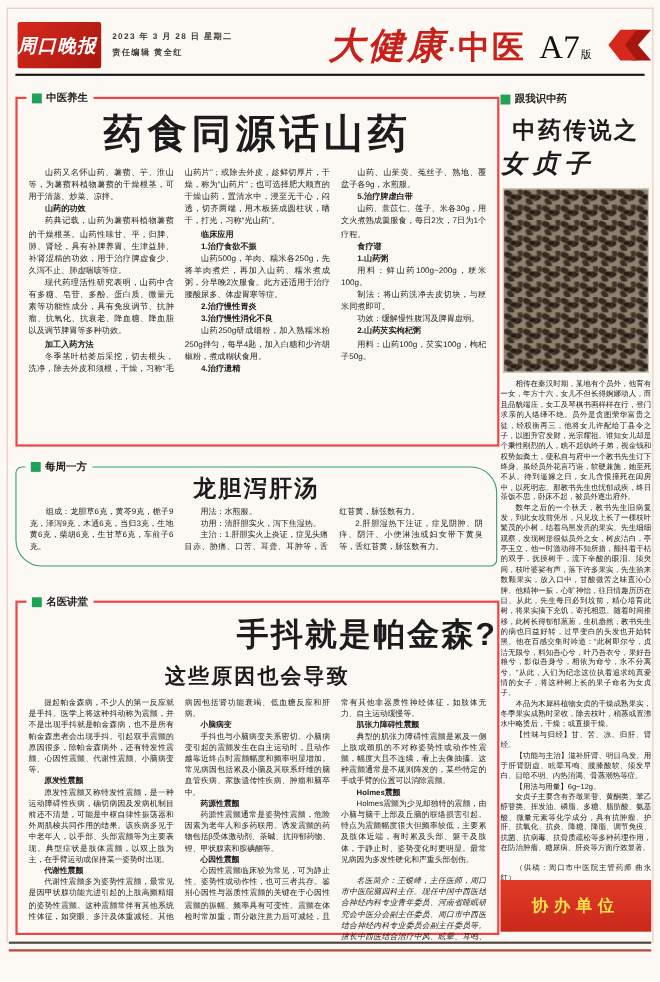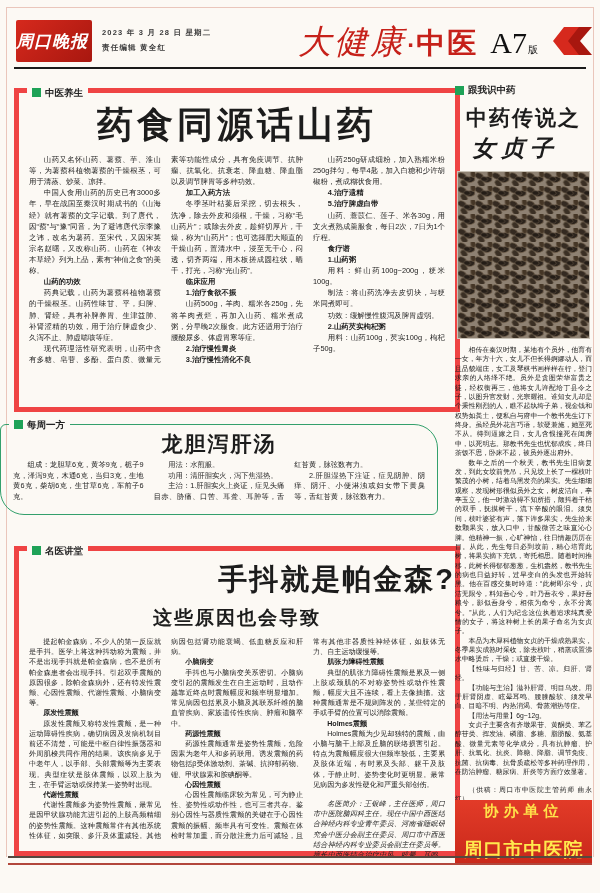--- a/index.html
+++ b/index.html
@@ -11,66 +11,66 @@
 
   
   .header{position:absolute;left:14px;top:18px;width:572px;height:48px;}
   .logo{position:absolute;left:2px;top:2px;width:76px;height:42px;border-radius:2px;
         background:linear-gradient(135deg,#d6291d,#a8170f);color:#fff;display:flex;align-items:center;
         justify-content:flex-start;font-family:"Liberation Serif",serif;font-weight:900;font-style:italic;
         font-size:17px;letter-spacing:1px;}
   .dates{position:absolute;left:88px;top:7px;font-size:7.5px;font-weight:bold;color:#3a3a3a;
         letter-spacing:1.2px;line-height:15px;}
   .sect{position:absolute;right:48px;top:2px;display:flex;align-items:baseline;white-space:nowrap;}
-  .callig{font-family:"Liberation Serif",serif;font-style:italic;font-weight:400;font-size:33px;
+  .callig{font-family:"Liberation Serif",serif;font-style:italic;font-weight:700;font-size:33px;
         color:#c6211a;letter-spacing:3px;}
   .sdot{font-size:24px;color:#c6211a;font-weight:900;margin:0 1px;}
   .secname{font-size:29px;font-weight:900;color:#c6211a;letter-spacing:2px;text-align:right;}
   .pageno{font-family:"Liberation Serif",serif;font-size:30px;color:#111;margin-left:12px;}
   .pagesuffix{font-size:10px;margin-left:1px;font-family:"Liberation Sans",sans-serif;}
   .chev{position:absolute;right:-6px;top:8px;}
   .hrule{position:absolute;left:14px;right:14px;top:67px;height:2px;background:#1a1a1a;}
 
   
-  .box{position:absolute;border:5px solid #ef4444;background:transparent;}
+  .box{position:absolute;border:2px solid #ef4444;background:transparent;}
   .tag{position:absolute;top:-7px;left:8px;background:#fcf9f4;padding:0 5px;font-size:9.5px;
        font-weight:bold;color:#222;display:flex;align-items:center;gap:4px;line-height:13px;}
   .tag .sq{width:9px;height:9px;background:#1ea257;display:inline-block;}
 
   #article1{left:14px;top:88px;width:436px;height:314px;}
   #article1 h1{margin:8px 0 2px;text-align:center;font-family:"Liberation Serif",serif;
        font-size:36px;font-weight:900;letter-spacing:4px;}
   .cols{column-count:3;column-gap:10px;text-align:justify;overflow:hidden;}
   #article1 .cols{margin:4px 10px 0;font-size:7.4px;line-height:1.5;height:242px;}
   .cols p{margin:0;text-indent:2em;}
   .cols p.subhead,.cols p.num{font-weight:bold;}
   .cols p.intro{font-style:italic;font-family:"Liberation Serif",serif;margin-top:9px;}
 
-  #article2{left:0;top:424px;width:436px;height:89px;border:1.5px solid #33a06c;
+  #article2{left:14px;top:424px;width:436px;height:89px;border:1.5px solid #33a06c;
        border-radius:6px 24px 6px 24px;}
   #article2 h2{margin:5px 0 2px;text-align:center;font-size:21px;font-weight:900;letter-spacing:2px;}
   #article2 .cols{margin:1px 12px;font-size:7.3px;line-height:1.45;height:50px;}
 
   #article3{left:14px;top:546px;width:436px;height:300px;}
   #article3 h2{margin:9px 0 0;text-align:right;font-size:29px;font-weight:700;letter-spacing:2px;}
   #article3 .sub{text-align:center;font-size:19px;font-weight:700;margin:5px 0 2px;letter-spacing:2px;}
   #article3 .cols{margin:6px 10px 0;font-size:7.1px;line-height:1.44;height:224px;}
 
   
   #sidebar{position:absolute;left:455px;top:84px;width:137px;height:771px;}
   .sb-tag{display:flex;align-items:center;gap:4px;font-size:9.5px;font-weight:bold;color:#222;}
   .sb-tag .sq{width:9px;height:9px;background:#1ea257;display:inline-block;}
   .sb-title{text-align:center;font-size:21px;font-weight:900;margin-top:7px;letter-spacing:2px;}
-  .sb-name{text-align:center;padding-right:16px;font-family:"Liberation Serif",serif;font-style:italic;
+  .sb-name{text-align:left;padding-right:16px;font-family:"Liberation Serif",serif;font-style:italic;
        font-size:23px;font-weight:bold;letter-spacing:6px;margin-top:1px;}
   .photo{margin:7px 2px 6px;height:166px;border:1px solid #c9c2b6;}
   .sb-body{font-size:6.8px;line-height:1.38;text-align:justify;height:440px;overflow:hidden;}
   .sb-body p{margin:0;text-indent:2em;}
   .sb-byline{font-size:6.8px;line-height:1.38;text-indent:2em;text-align:justify;}
-  .partner{position:absolute;left:0;right:0;top:716px;height:65px;
+  .partner{position:absolute;left:0;right:0;top:716px;height:47px;
        background:linear-gradient(#e23b28,#c9281a);display:flex;flex-direction:column;
        align-items:center;justify-content:center;gap:16px;}
   .partner .p1{color:#ffe24a;font-size:15px;font-weight:bold;letter-spacing:5px;}
   .partner .p2{color:#ffe94d;font-size:19px;font-weight:900;letter-spacing:1px;}
 
   .bline1{position:absolute;left:8px;right:8px;top:856px;height:2px;background:#55483f;}
   .bline2{position:absolute;left:8px;right:8px;top:863px;height:2px;background:#b2473c;}
 </style>
 </head>
 <body>
@@ -104,33 +104,33 @@
   <div class="hrule"></div>
 
   <section class="box" id="article1">
     <div class="tag">
       <span class="sq"></span>
       <span>中医养生</span>
     </div>
     <h1>药食同源话山药</h1>
     <div class="cols">
         <p>山药又名怀山药、薯蓣、芋、淮山等，为薯蓣科植物薯蓣的干燥根茎，可用于清蒸、炒菜、凉拌。</p>
-        <p>中国人食用山药的历史已有3000多年，早在战国至秦汉时期成书的《山海经》就有薯蓣的文字记载。到了唐代，因“蓣”与“豫”同音，为了避讳唐代宗李豫之讳，改名为薯药。至宋代，又因宋英宗名赵曙，又改称山药。山药在《神农本草经》列为上品，素有“神仙之食”的美称。</p>
         <p class="subhead">山药的功效</p>
         <p>药典记载，山药为薯蓣科植物薯蓣的干燥根茎。山药性味甘、平，归脾、肺、肾经，具有补脾养胃、生津益肺、补肾涩精的功效，用于治疗脾虚食少、久泻不止、肺虚喘咳等症。</p>
         <p>现代药理活性研究表明，山药中含有多糖、皂苷、多酚、蛋白质、微量元素等功能性成分，具有免疫调节、抗肿瘤、抗氧化、抗衰老、降血糖、降血脂以及调节脾胃等多种功效。</p>
         <p class="subhead">加工入药方法</p>
         <p>冬季茎叶枯萎后采挖，切去根头，洗净，除去外皮和须根，干燥，习称“毛山药片”；或除去外皮，趁鲜切厚片，干燥，称为“山药片”；也可选择肥大顺直的干燥山药，置清水中，浸至无干心，闷透，切齐两端，用木板搓成圆柱状，晒干，打光，习称“光山药”。</p>
         <p class="subhead">临床应用</p>
         <p class="num">1.治疗食欲不振</p>
         <p>山药500g，羊肉、糯米各250g，先将羊肉煮烂，再加入山药、糯米煮成粥，分早晚2次服食。此方还适用于治疗腰酸尿多、体虚胃寒等症。</p>
         <p class="num">2.治疗慢性胃炎</p>
         <p class="num">3.治疗慢性消化不良</p>
         <p>山药250g研成细粉，加入熟糯米粉250g拌匀，每早4匙，加入白糖和少许胡椒粉，煮成糊状食用。</p>
         <p class="num">4.治疗遗精</p>
+        <p>山药、山茱萸、菟丝子、熟地、覆盆子各9g，水煎服。</p>
         <p class="num">5.治疗脾虚白带</p>
         <p>山药、薏苡仁、莲子、米各30g，用文火煮熟成羹服食，每日2次，7日为1个疗程。</p>
         <p class="subhead">食疗谱</p>
         <p class="num">1.山药粥</p>
         <p>用料：鲜山药100g~200g，粳米100g。</p>
         <p>制法：将山药洗净去皮切块，与粳米同煮即可。</p>
         <p>功效：缓解慢性腹泻及脾胃虚弱。</p>
         <p class="num">2.山药芡实枸杞粥</p>
         <p>用料：山药100g，芡实100g，枸杞子50g。</p>
       </div>
@@ -205,19 +205,18 @@
         <p>数年之后的一个秋天，教书先生旧病复发，到此女坟前凭吊，只见坟上长了一棵枝叶繁茂的小树，结着乌黑发亮的果实。先生细细观察，发现树形很似员外之女，树皮洁白，亭亭玉立，他一时激动得不知所措，颤抖着干枯的双手，抚摸树干，流下辛酸的眼泪。须臾间，枝叶婆娑有声，落下许多果实，先生拾来数颗果实，放入口中，甘酸微苦之味直沁心脾。他精神一振，心旷神怡，往日情趣历历在目。从此，先生每日必到坟前，精心培育此树，将果实摘下充饥，寄托相思。随着时间推移，此树长得郁郁葱葱，生机盎然，教书先生的病也日益好转，过早变白的头发也开始转黑。他在百感交集时吟道：“此树即尔兮，贞洁无限兮，料知吾心兮，叶乃吾衣兮，果好吾粮兮，影似吾身兮，相依为命兮，永不分离兮。”从此，人们为纪念这位执着追求纯真爱情的女子，将这种树上长的果子命名为女贞子。</p>
         <p>本品为木犀科植物女贞的干燥成熟果实，冬季果实成熟时采收，除去枝叶，稍蒸或置沸水中略烫后，干燥；或直接干燥。</p>
         <p>【性味与归经】甘、苦、凉。归肝、肾经。</p>
         <p>【功能与主治】滋补肝肾、明目乌发。用于肝肾阴虚、眩晕耳鸣、腰膝酸软、须发早白、目暗不明、内热消渴、骨蒸潮热等症。</p>
         <p>【用法与用量】6g~12g。</p>
         <p>女贞子主要含有齐墩果苷、黄酮类、苯乙醇苷类、挥发油、磷脂、多糖、脂肪酸、氨基酸、微量元素等化学成分，具有抗肿瘤、护肝、抗氧化、抗炎、降糖、降脂、调节免疫、抗菌、抗病毒、抗骨质疏松等多种药理作用，在防治肿瘤、糖尿病、肝炎等方面疗效显著。</p>
       </div>
     <div class="sb-byline">（供稿：周口市中医院主管药师 曲永红）</div>
     <div class="partner">
       <div class="p1">协办单位</div>
-      <div class="p2">周口市中医院</div>
     </div>
   </aside>
 
   <div class="bline1"></div>
   <div class="bline2"></div>
 </div>
 
 </body></html>

